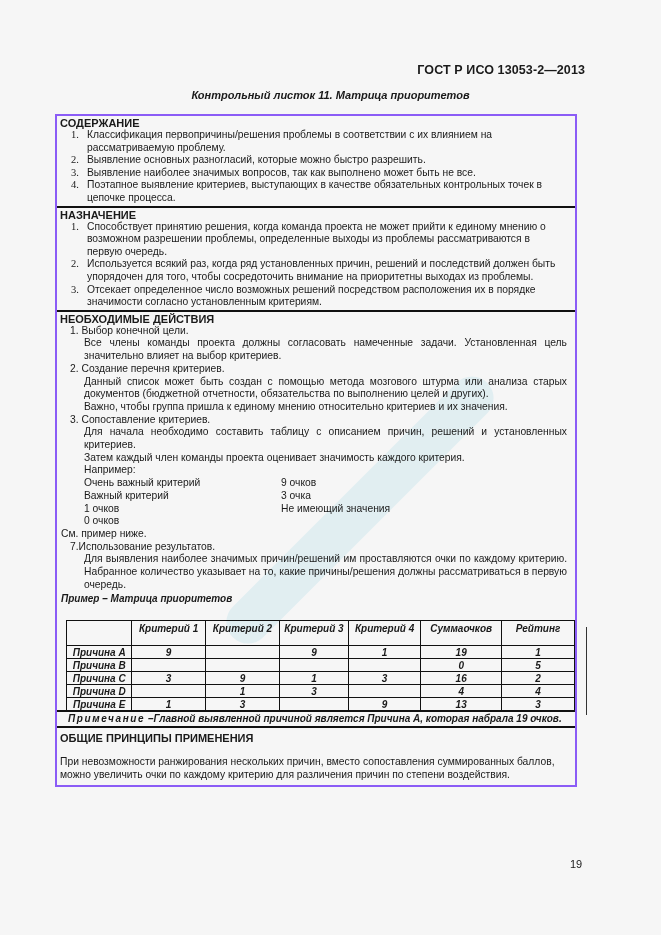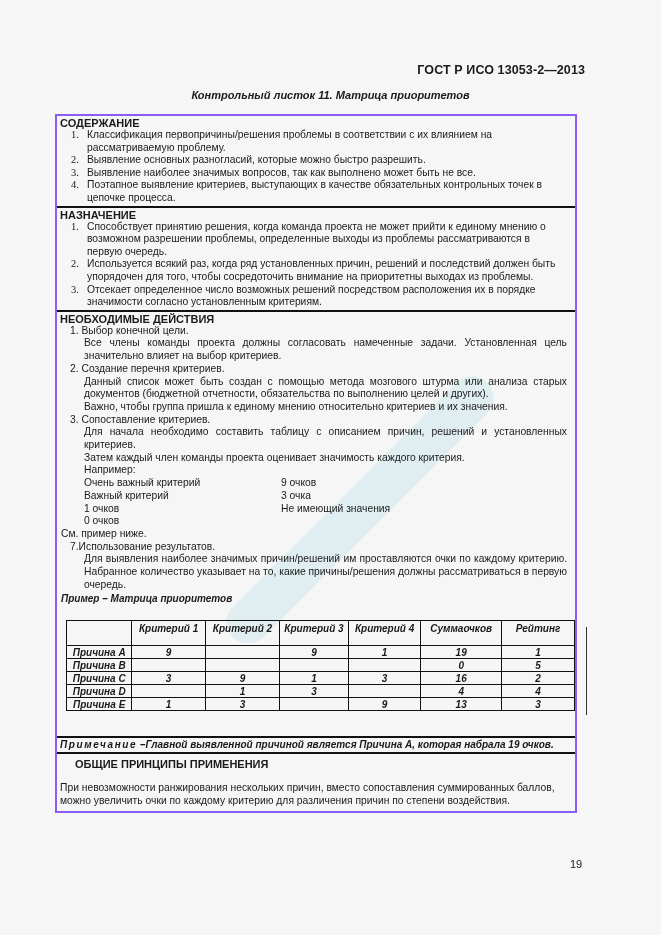--- a/index.html
+++ b/index.html
@@ -33,40 +33,40 @@
   .ol li .num {
     position: absolute; left: 14px; top: 0; font-family: "Liberation Serif", serif; font-size: 10.5px;
   }
   .actions { padding: 0 4px 2px 4px; font-size: 10.3px; line-height: 12.7px; }
   .actions .step { padding-left: 9px; }
   .actions .body { padding-left: 23px; text-align: justify; padding-right: 4px; }
   .score-grid { display: grid; grid-template-columns: 197px auto; padding-left: 23px; }
   .example-caption {
     font-weight: bold; font-style: italic; font-size: 10px; padding: 0 4px; line-height: 12px;
   }
-  .matrix-wrap { position: relative; height: 116px; margin-top: 15px; }
+  .matrix-wrap { position: relative; height: 90px; margin-top: 15px; }
   table.matrix {
     position: absolute; left: 9px; top: 0; border-collapse: collapse;
     font-style: italic; font-weight: bold; font-size: 10px;
   }
   table.matrix td {
     border: 1.5px solid #111; text-align: center; padding: 0; height: 12px; line-height: 11px;
   }
   table.matrix td.rowlabel { text-align: center; }
   table.matrix tr.hdr td { height: 22px; vertical-align: top; padding-top: 2px; }
   .stray-line {
     position: absolute; left: 586px; top: 627px; width: 1px; height: 88px; background: #333;
   }
   .note {
     border-top: 2px solid #111; font-style: italic; font-weight: bold; font-size: 10px;
     padding: 1px 3px; line-height: 12px;
   }
-  .note .lbl { letter-spacing: 1.6px; }
+  .note .lbl { letter-spacing: 1.6px; margin-left: 8px; }
   .para { font-size: 10.3px; line-height: 13px; padding: 4px 3px 4px 3px; }
-  .sec-head.big { font-size: 11px; padding: 4px 3px 5px 18px; }
+  .sec-head.big { font-size: 11px; padding: 4px 3px 5px 3px; }
   .sec-head.indent { padding-left: 10px; }
   .page-num { position: absolute; top: 858px; left: 570px; font-size: 11px; }
   .watermark {
     position: absolute; left: 180px; top: 330px; width: 360px; height: 360px;
     pointer-events: none; opacity: 0.09;
   }
 </style>
 </head>
 <body>
 

